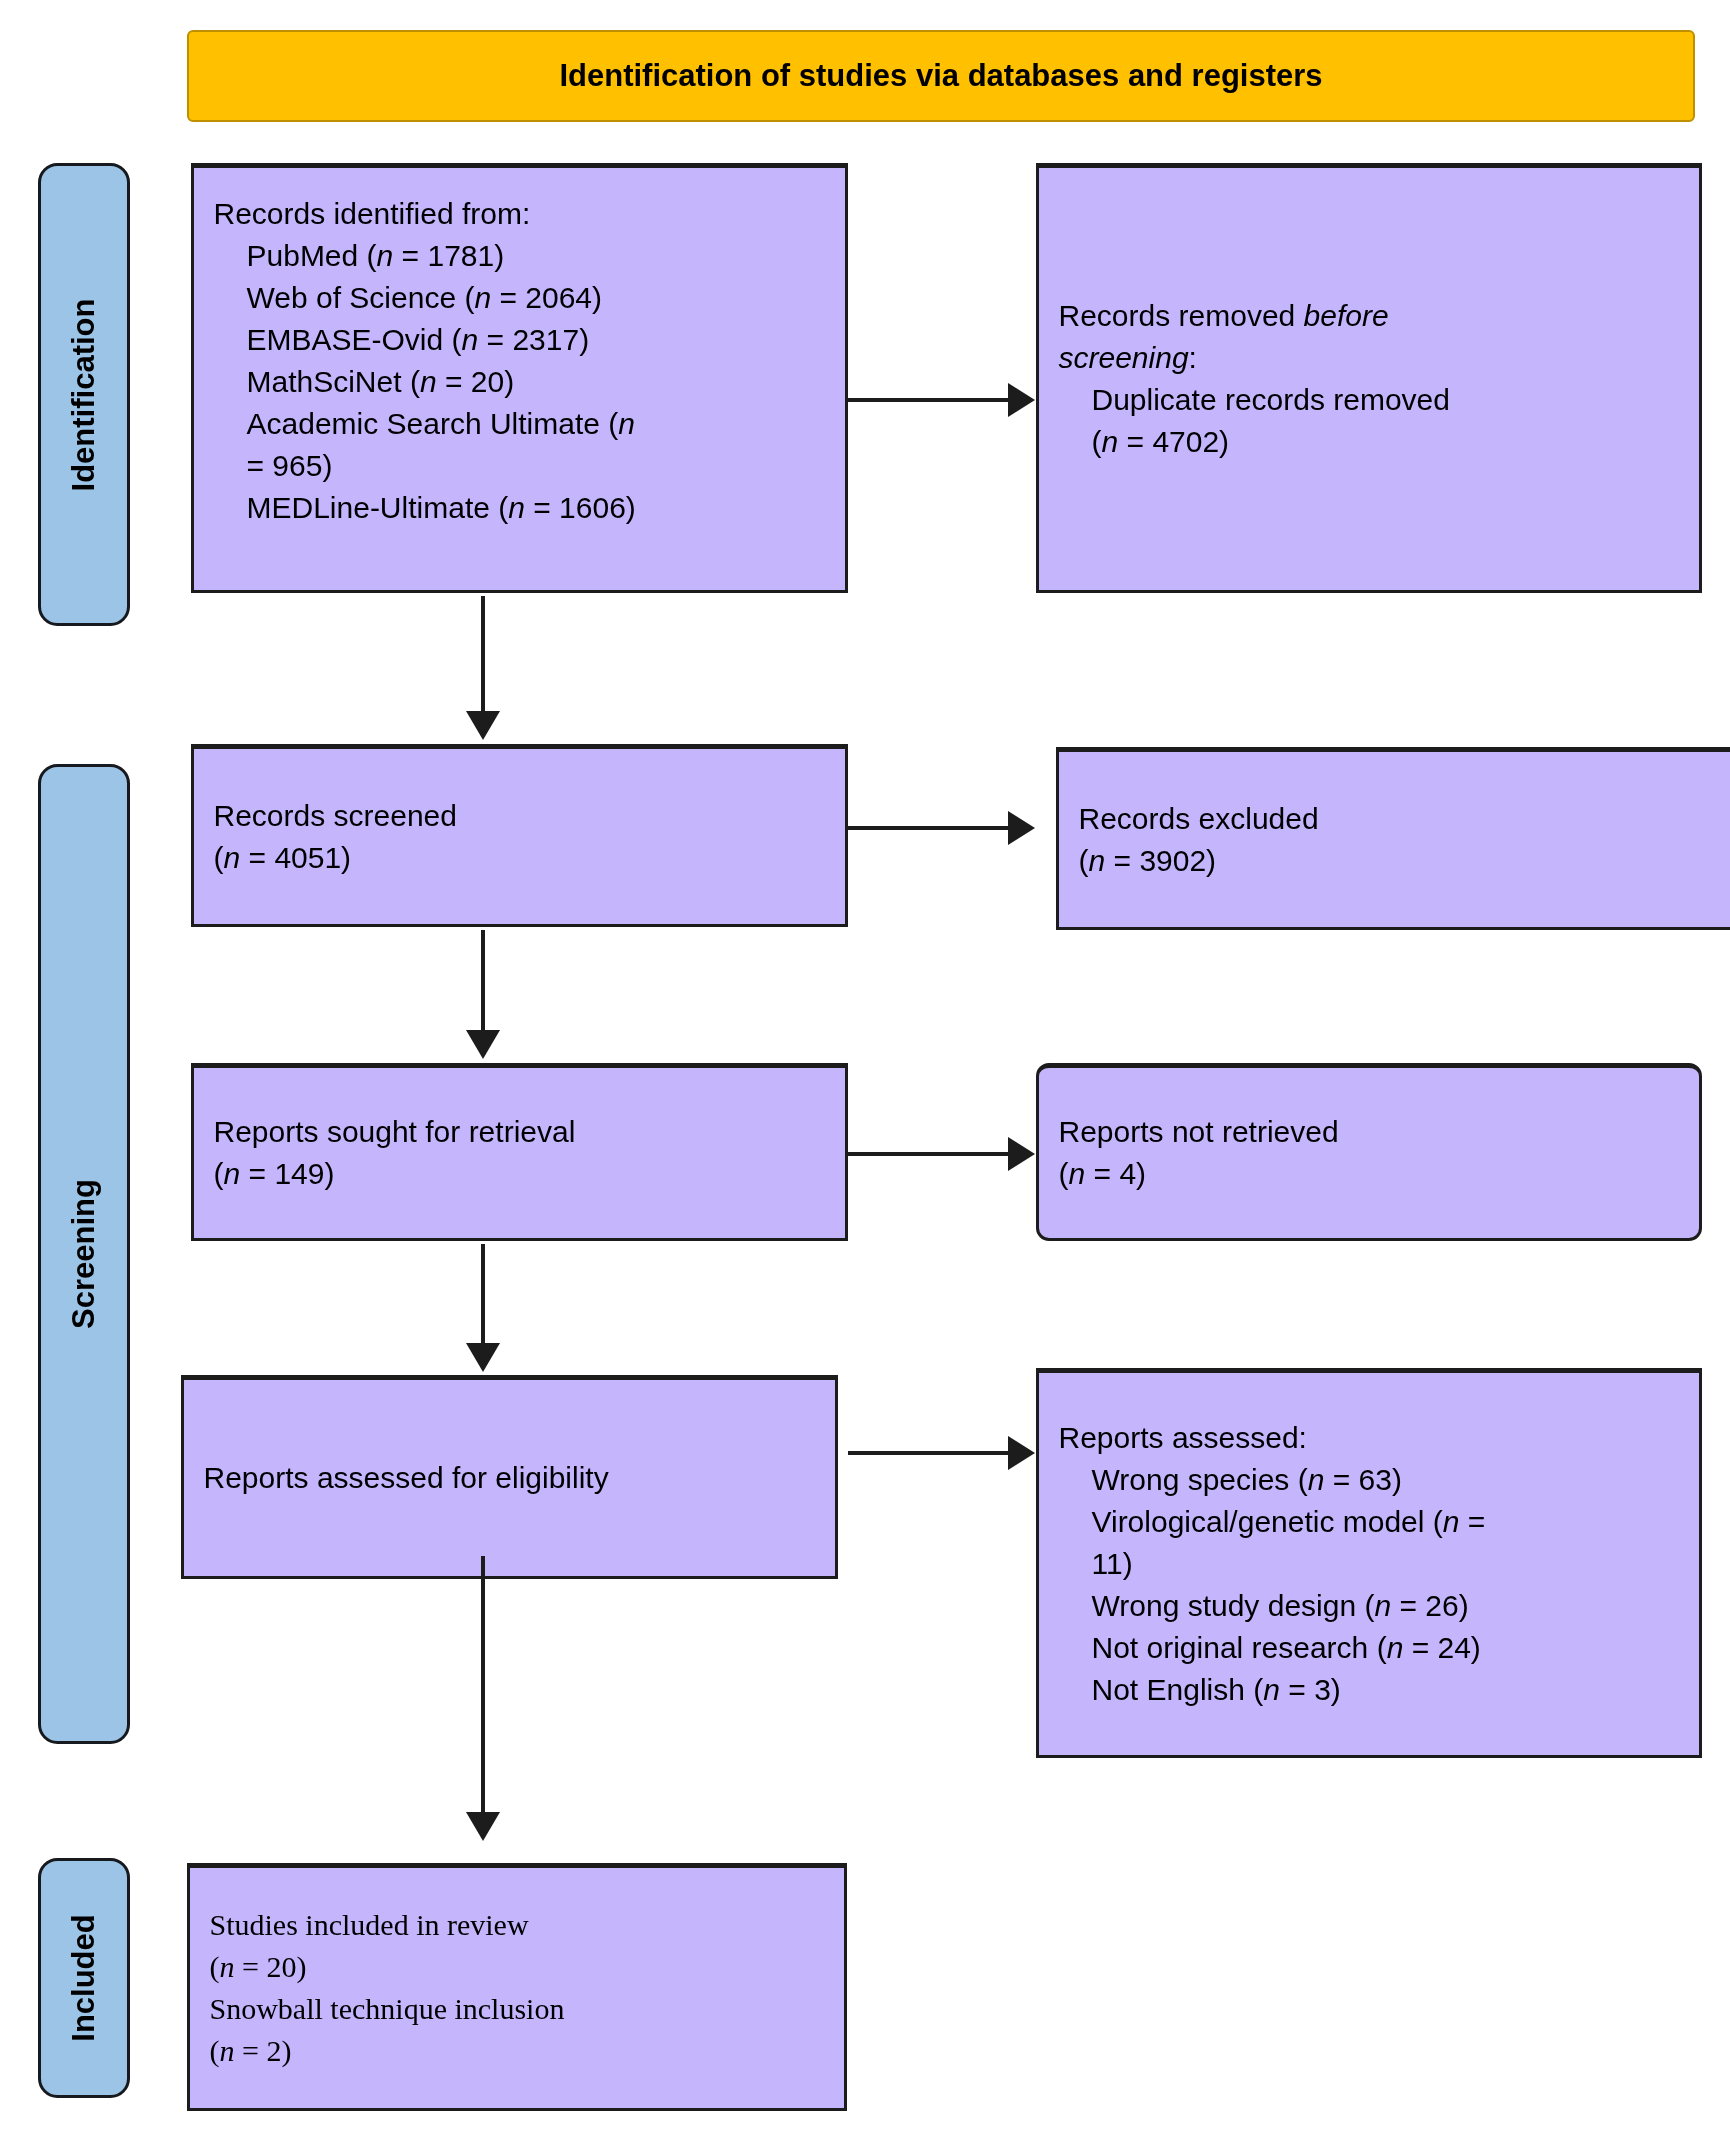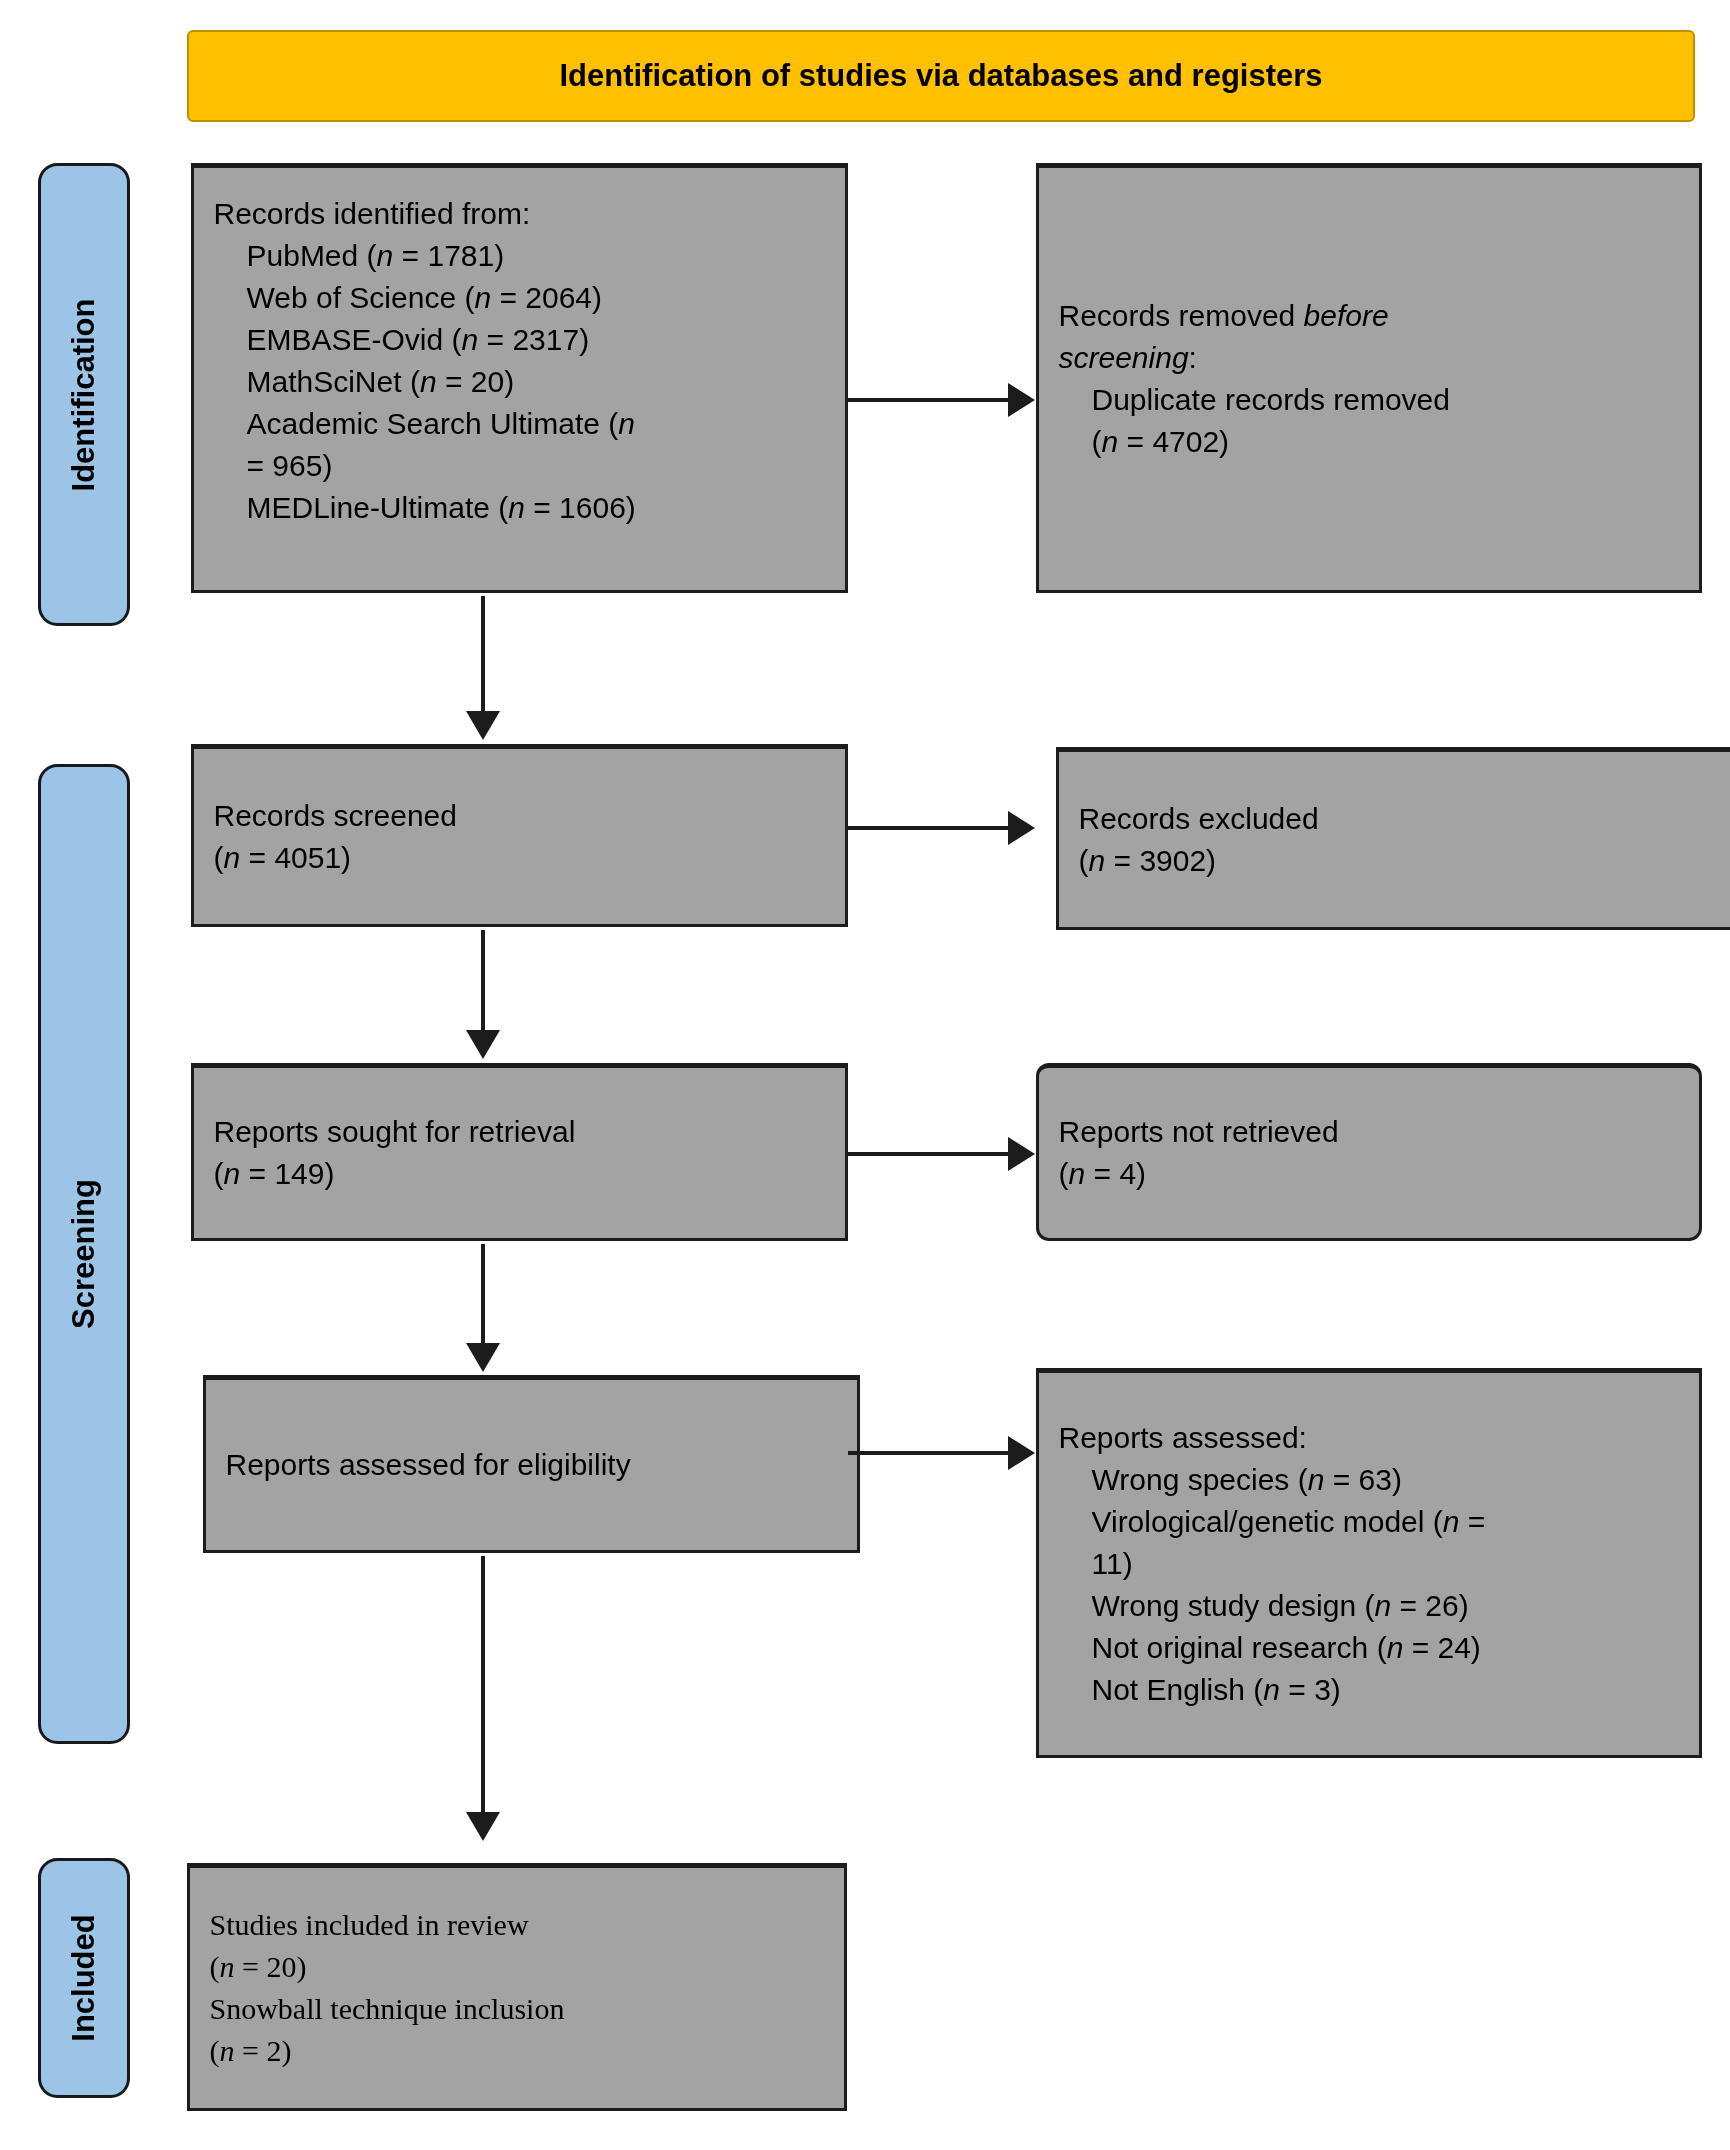--- a/index.html
+++ b/index.html
@@ -18,21 +18,21 @@
   .stage{
     position:absolute;left:38px;width:92px;box-sizing:border-box;
     background:#9CC4E6;border:3.9px solid #16191d;border-radius:19.5px;
     display:flex;align-items:center;justify-content:center;
   }
   .stage span{
     transform:rotate(-90deg);white-space:nowrap;font-weight:bold;font-size:31px;
   }
   
   .fbox{
-    position:absolute;box-sizing:border-box;background:#a3a3a3;
+    position:absolute;box-sizing:border-box;background:#c4b5fd;
     border:3.3px solid #1c1c1c;border-top-width:5.9px;
     display:flex;flex-direction:column;justify-content:center;
     padding:15.6px 19.5px 15.6px 19.5px;font-size:30px;line-height:42px;
   }
   .fbox.top-align{justify-content:flex-start;padding-top:25px;}
   .line{white-space:nowrap;}
   .line.ind{padding-left:33px;}
   .it{font-style:italic;}
   
   .arrow-right{position:absolute;height:34px;display:flex;align-items:center;}
@@ -74,21 +74,21 @@
     <div class="line ind"><span>MEDLine-Ultimate (</span><span class="it">n</span><span> = 1606)</span></div>
   </div>
 <div class="fbox" style="left:191px;top:744px;width:657px;height:183px;">
     <div class="line"><span>Records screened</span></div>
     <div class="line"><span>(</span><span class="it">n</span><span> = 4051)</span></div>
   </div>
 <div class="fbox" style="left:191px;top:1063px;width:657px;height:178px;">
     <div class="line"><span>Reports sought for retrieval</span></div>
     <div class="line"><span>(</span><span class="it">n</span><span> = 149)</span></div>
   </div>
-<div class="fbox" style="left:203px;top:1375px;width:657px;height:178px;gap:19px;">
+<div class="fbox" style="left:181px;top:1375px;width:657px;height:204px;gap:19px;">
     <div class="line"><span>Reports assessed for eligibility</span></div>
   </div>
 <div class="fbox" style="left:187px;top:1863px;width:660px;height:248px;font-family:Liberation Serif, serif;">
     <div class="line"><span>Studies included in review</span></div>
     <div class="line"><span>(</span><span class="it">n</span><span> = 20)</span></div>
     <div class="line"><span>Snowball technique inclusion</span></div>
     <div class="line"><span>(</span><span class="it">n</span><span> = 2)</span></div>
   </div>
 
 <div class="fbox" style="left:1036px;top:163px;width:666px;height:430px;">

